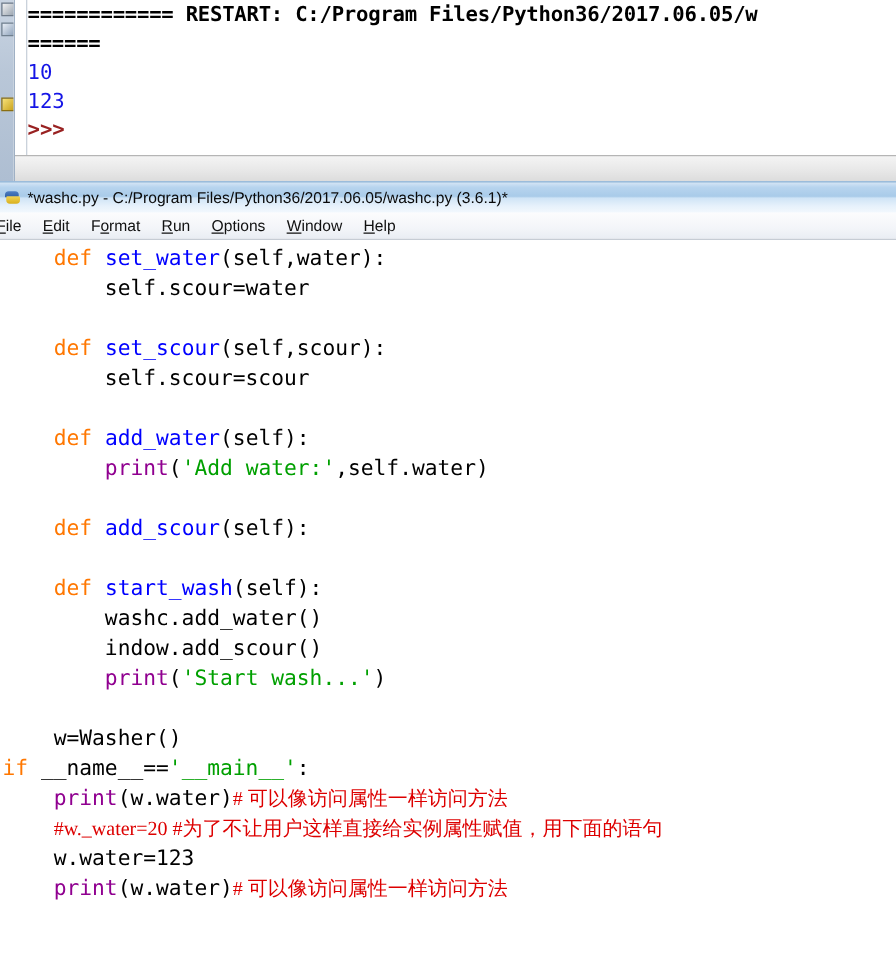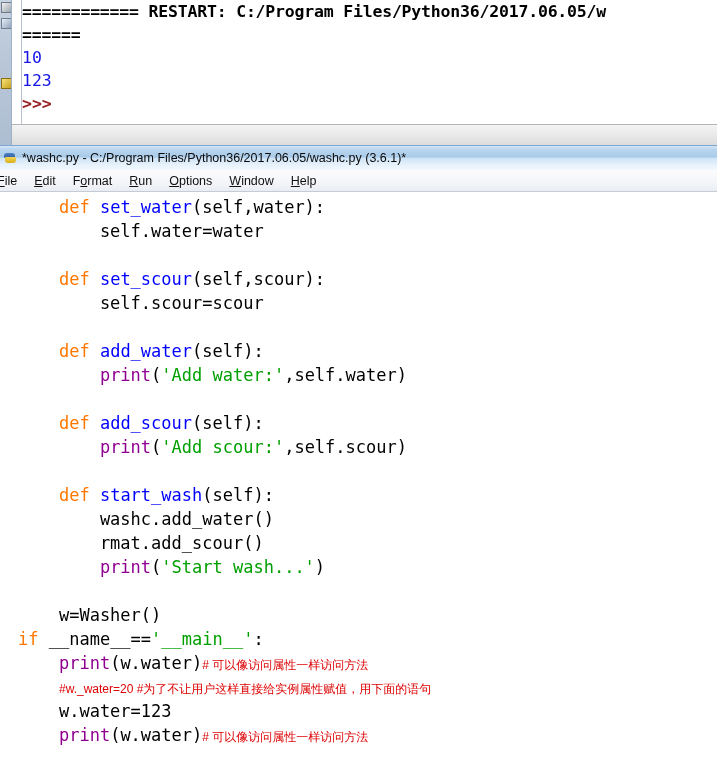--- a/index.html
+++ b/index.html
@@ -167,28 +167,28 @@
     padding-top: 3px;
     box-sizing: border-box;
   }
   .code-line {
     font-family: "DejaVu Sans Mono", monospace;
     font-size: 17px;
     line-height: 24px;
     height: 24px;
     white-space: pre;
     color: #000000;
-    padding-left: 18px;
+    padding-left: 2px;
   }
   .kw   { color: #ff7700; }
   .fn   { color: #0000ff; }
   .bi   { color: #900090; }
   .str  { color: #00a000; }
   .cmt  { color: #dd0000; }
-  .cn   { font-family: Liberation Sans, sans-serif; font-size: 12px; }
+  .cn   { font-family: Liberation Serif, serif; font-size: 16px; }
 </style>
 </head>
 <body>
 
 <div id="screen">
 
   <div class="desktop-strip">
     <div class="desk-icon i1"></div>
     <div class="desk-icon i2"></div>
     <div class="desk-icon i3"></div>
@@ -221,34 +221,33 @@
         <div class="menu-item"><span class="mn">E</span>dit</div>
         <div class="menu-item">F<span class="mn">o</span>rmat</div>
         <div class="menu-item"><span class="mn">R</span>un</div>
         <div class="menu-item"><span class="mn">O</span>ptions</div>
         <div class="menu-item"><span class="mn">W</span>indow</div>
         <div class="menu-item"><span class="mn">H</span>elp</div>
       </div>
 
     <div class="code-area" id="code-area">
         <div class="code-line"><span>    </span><span class="kw">def </span><span class="fn">set_water</span><span>(self,water):</span></div>
-        <div class="code-line"><span>        self.water=water</span></div>
+        <div class="code-line"><span>        self.scour=water</span></div>
         <div class="code-line">&nbsp;</div>
         <div class="code-line"><span>    </span><span class="kw">def </span><span class="fn">set_scour</span><span>(self,scour):</span></div>
         <div class="code-line"><span>        self.scour=scour</span></div>
         <div class="code-line">&nbsp;</div>
         <div class="code-line"><span>    </span><span class="kw">def </span><span class="fn">add_water</span><span>(self):</span></div>
         <div class="code-line"><span>        </span><span class="bi">print</span><span>(</span><span class="str">'Add water:'</span><span>,self.water)</span></div>
         <div class="code-line">&nbsp;</div>
         <div class="code-line"><span>    </span><span class="kw">def </span><span class="fn">add_scour</span><span>(self):</span></div>
-        <div class="code-line"><span>        </span><span class="bi">print</span><span>(</span><span class="str">'Add scour:'</span><span>,self.scour)</span></div>
         <div class="code-line">&nbsp;</div>
         <div class="code-line"><span>    </span><span class="kw">def </span><span class="fn">start_wash</span><span>(self):</span></div>
         <div class="code-line"><span>        washc.add_water()</span></div>
-        <div class="code-line"><span>        rmat.add_scour()</span></div>
+        <div class="code-line"><span>        indow.add_scour()</span></div>
         <div class="code-line"><span>        </span><span class="bi">print</span><span>(</span><span class="str">'Start wash...'</span><span>)</span></div>
         <div class="code-line">&nbsp;</div>
         <div class="code-line"><span>    w=Washer()</span></div>
         <div class="code-line"><span class="kw">if </span><span>__name__==</span><span class="str">'__main__'</span><span>:</span></div>
         <div class="code-line"><span>    </span><span class="bi">print</span><span>(w.water)</span><span class="cmt cn"># 可以像访问属性一样访问方法</span></div>
         <div class="code-line"><span>    </span><span class="cmt cn">#w._water=20 #为了不让用户这样直接给实例属性赋值，用下面的语句</span></div>
         <div class="code-line"><span>    w.water=123</span></div>
         <div class="code-line"><span>    </span><span class="bi">print</span><span>(w.water)</span><span class="cmt cn"># 可以像访问属性一样访问方法</span></div>
       </div>
 

